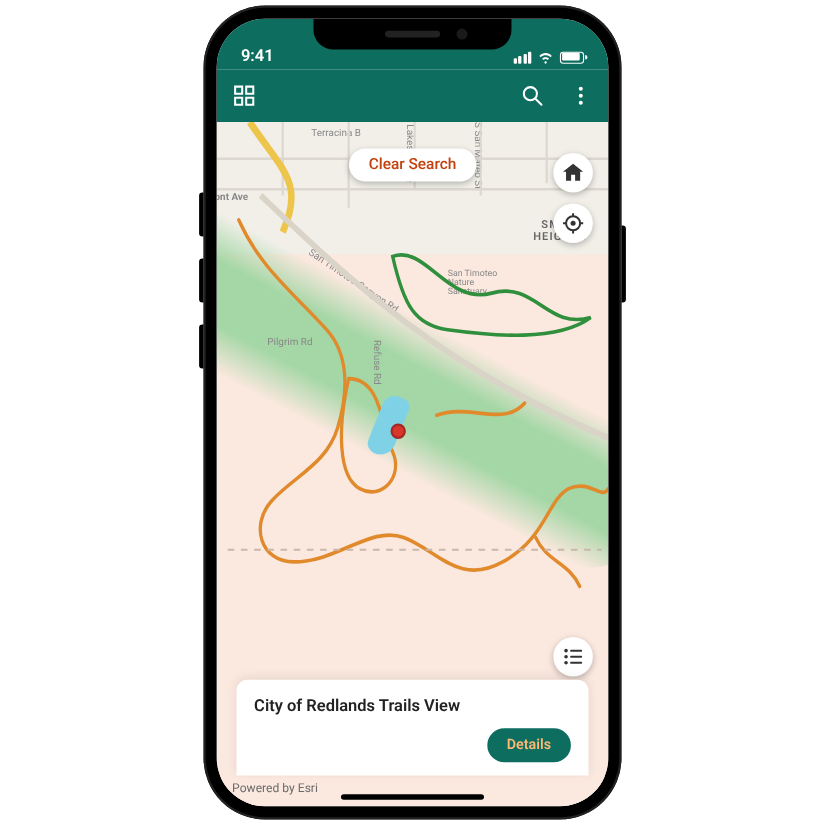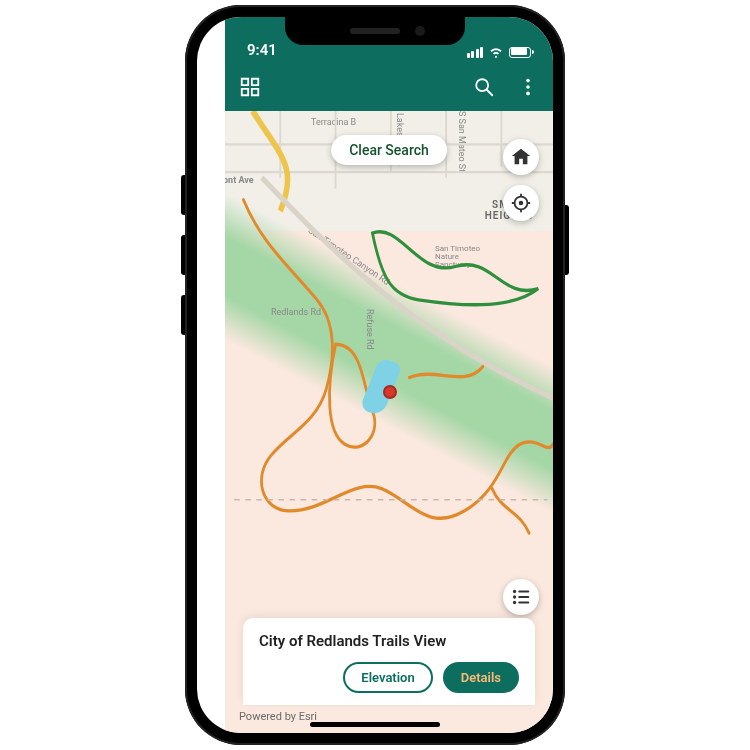--- a/index.html
+++ b/index.html
@@ -41,42 +41,42 @@
   .appbar {
     height: 48px; background: #0d6e60; display: flex; align-items: center; justify-content: space-between;
     padding: 0 14px; color:#fff;
   }
   .appbar .right { display:flex; align-items:center; gap:22px; }
   .icon { display:inline-flex; align-items:center; justify-content:center; }
   .grid-ic, .search-ic, .more-ic, .home-ic, .locate-ic, .list-ic { width:22px; height:22px; }
   .map {
     position: relative; flex: 1; background: #fbe8df; overflow:hidden;
   }
-  .screen-col { display:flex; flex-direction:column; height:100%;padding-left:28px; }
+  .screen-col { display:flex; flex-direction:column; height:100%; }
   .parkband {
     position:absolute; top:60px; left:-40px; width:520px; height:130px;
     background: linear-gradient(180deg, rgba(160,214,163,.0) 0%, rgba(160,214,163,.95) 30%, rgba(160,214,163,.95) 70%, rgba(160,214,163,0) 100%);
     transform: rotate(28deg); transform-origin: left top; border-radius: 40px;
   }
   .citytop {
     position:absolute; top:0; left:0; right:0; height:120px; background:#f1efe8;
   }
   .roadlabel { position:absolute; font-size:9px; color:#888; white-space:nowrap; }
   .roadlabel.v { writing-mode: vertical-rl; }
   .neigh { position:absolute; font-size:10px; color:#666; letter-spacing:1px; font-weight:600; text-align:center; line-height:1.1;}
   svg.trails { position:absolute; inset:0; width:100%; height:100%; }
   .pin { position:absolute; width:14px; height:14px; background:#d9372c; border-radius:50%; border:2px solid #a52821; }
   .mapbtn {
     position:absolute; width:36px; height:36px; background:#fff; border-radius:50%;
     box-shadow: 0 2px 6px rgba(0,0,0,.25); display:flex; align-items:center; justify-content:center;
     color:#333;
   }
   .clear-pill {
     position:absolute; top:24px; left:50%; transform:translateX(-50%);
-    background:#fff; border-radius:20px; padding:7px 18px; font-size:14px; color:#14532d;
+    background:#fff; border-radius:20px; padding:7px 18px; font-size:14px; color:#c2410c;
     box-shadow:0 2px 6px rgba(0,0,0,.25); font-weight:500;
   }
   .bottom-zone { position:absolute; left:0; right:0; bottom:0; }
   .card {
     margin: 0 18px 2px; background:#fff; border-radius:10px 10px 0 0; padding:14px 16px 12px;
     box-shadow: 0 -2px 10px rgba(0,0,0,.08);
   }
   .card-title { font-size:15px; font-weight:600; color:#222; margin-bottom:12px;}
   .btnrow { display:flex; justify-content:flex-end; gap:10px;}
   .pillbtn { border-radius:18px; padding:6px 16px; font-size:13px; font-weight:600; border:2px solid #0d6e60; }
@@ -147,21 +147,21 @@
 
         <div class="map">
           <div class="citytop"></div>
           <div class="parkband"></div>
 
           <span class="roadlabel" style="top:6px; left:86px;">Terracina B</span>
           <span class="roadlabel v" style="top:2px; left:170px;">Lakeside Ave</span>
           <span class="roadlabel v" style="top:0px; left:232px;">S San Mateo St</span>
           <span class="roadlabel" style="top:64px; left:-2px;font-weight:bold;">ont Ave</span>
           <span class="roadlabel" style="top:140px; left:76px; transform:rotate(34deg);">San Timoteo Canyon Rd</span>
-          <span class="roadlabel" style="top:196px; left:46px;">Redlands Rd</span>
+          <span class="roadlabel" style="top:196px; left:46px;">Pilgrim Rd</span>
           <span class="roadlabel v" style="top:198px; left:140px;">Refuse Rd</span>
           <span class="roadlabel" style="top:134px; left:210px; font-size:8px; line-height:1; width:60px; white-space:normal;">San Timoteo Nature Sanctuary</span>
           <span class="neigh" style="top:88px; right:14px; width:60px;">SMILE HEIGHTS</span>
 
           <svg class="trails" viewBox="0 0 356 560" preserveAspectRatio="none">
 
             <g stroke="#ddd8cf" stroke-width="2" fill="none">
               <path d="M60 0 L60 60 M120 0 L120 70 M180 0 L180 55 M240 0 L240 60 M300 0 L300 50"></path>
               <path d="M0 30 L356 30 M0 55 L356 55"></path>
             </g>
@@ -207,21 +207,20 @@
                 <line x1="10" y1="6" x2="20" y2="6" stroke="#333" stroke-width="2" stroke-linecap="round"></line>
                 <line x1="10" y1="12" x2="20" y2="12" stroke="#333" stroke-width="2" stroke-linecap="round"></line>
                 <line x1="10" y1="18" x2="20" y2="18" stroke="#333" stroke-width="2" stroke-linecap="round"></line>
               </svg>
           </div>
 
           <div class="bottom-zone">
             <div class="card">
               <div class="card-title">City of Redlands Trails View</div>
               <div class="btnrow">
-                <div class="pillbtn outline">Elevation</div>
                 <div class="pillbtn solid">Details</div>
               </div>
             </div>
             <div class="attrib">
               <span class="r">Powered by Esri</span>
             </div>
           </div>
         </div>
       </div>
     </div>

